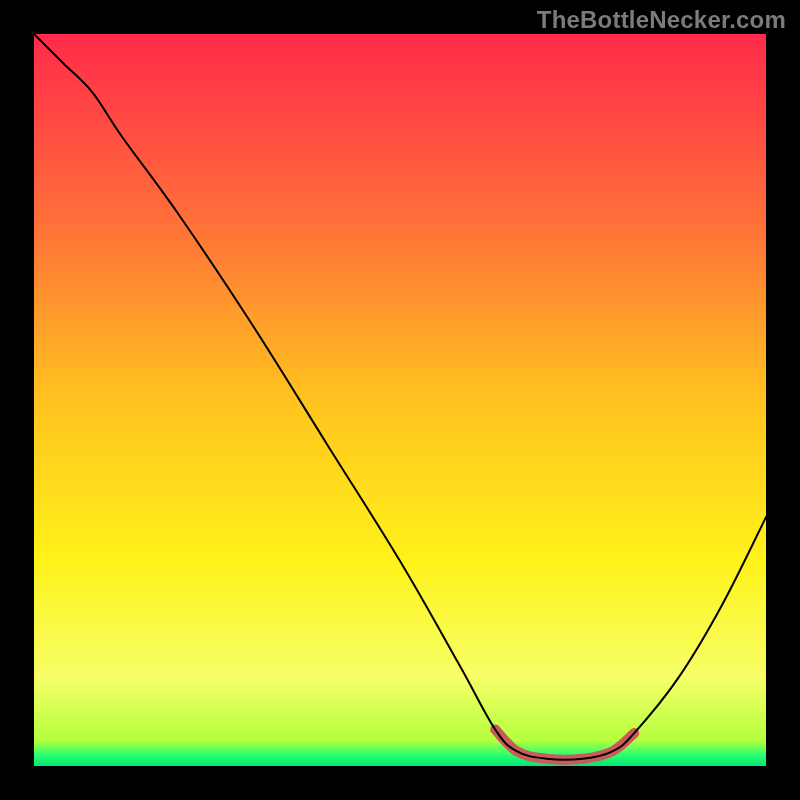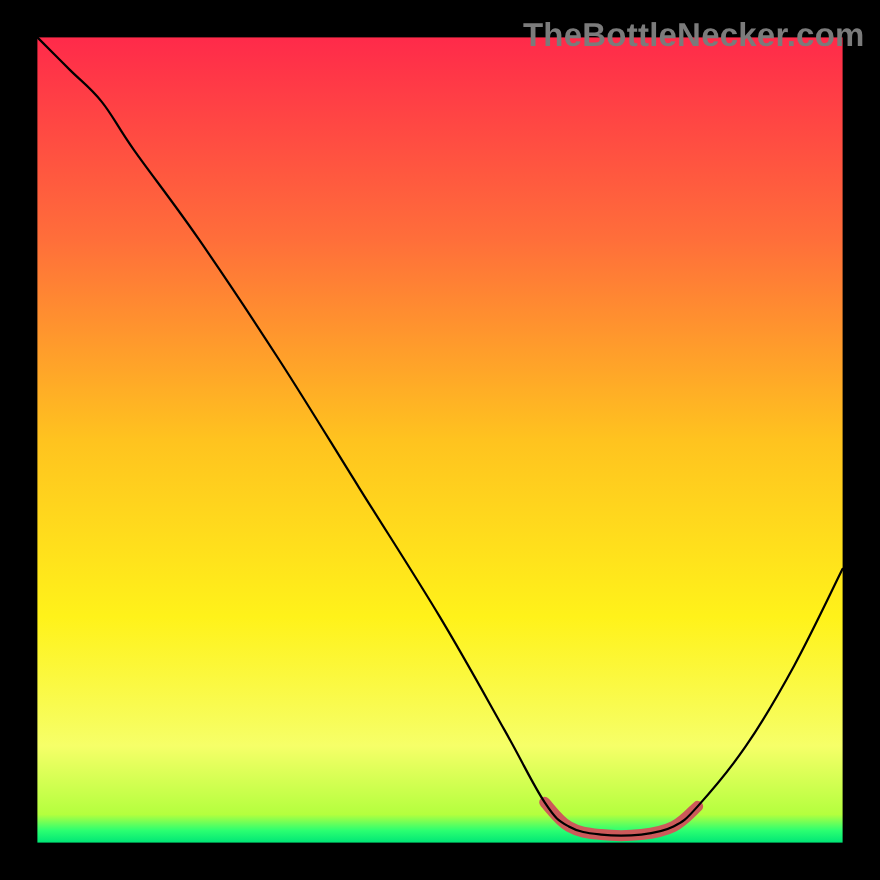--- a/index.html
+++ b/index.html
@@ -13,24 +13,24 @@
   .frame {
     position: absolute;
     left: 0;
     top: 0;
     width: 800px;
     height: 800px;
     background: #000;
   }
   .watermark {
     position: absolute;
-    top: 16px;
+    top: 6px;
     right: 14px;
     font-family: Arial, Helvetica, sans-serif;
-    font-size: 30px;
+    font-size: 24px;
     font-weight: 600;
     color: #7b7b7b;
     letter-spacing: 0.2px;
   }
   svg {
     position: absolute;
     left: 0;
     top: 0;
   }
 </style>

